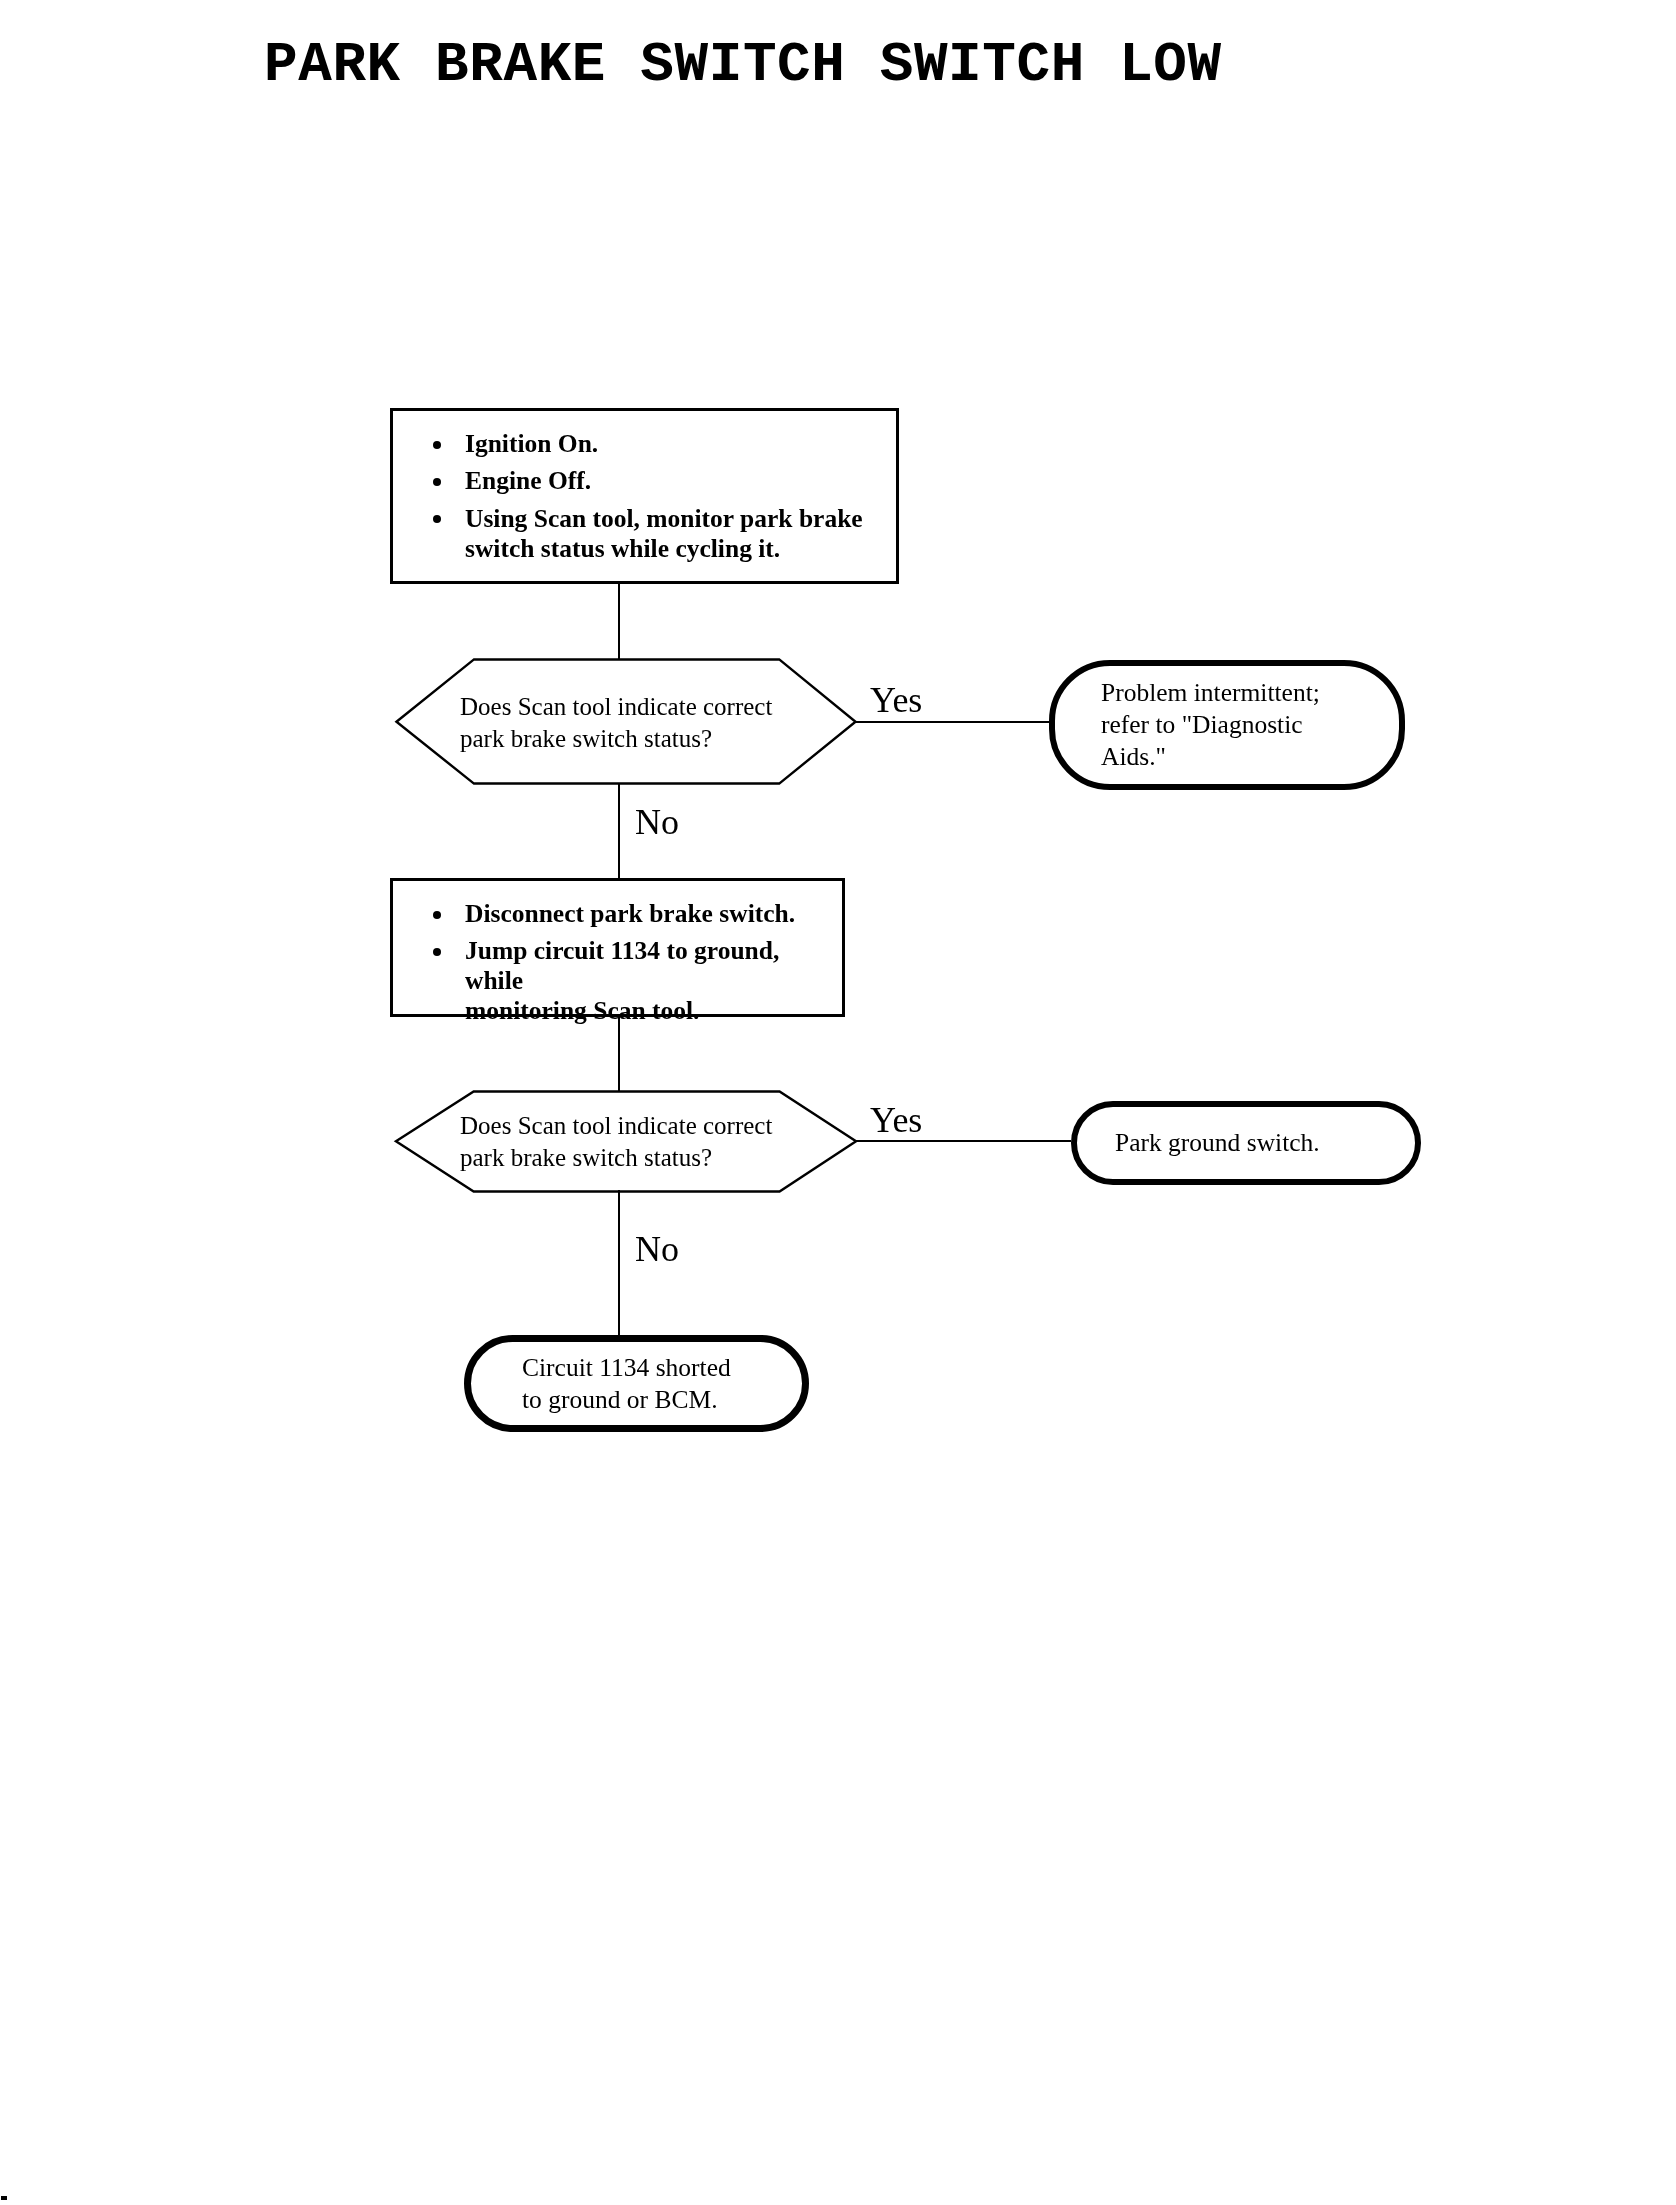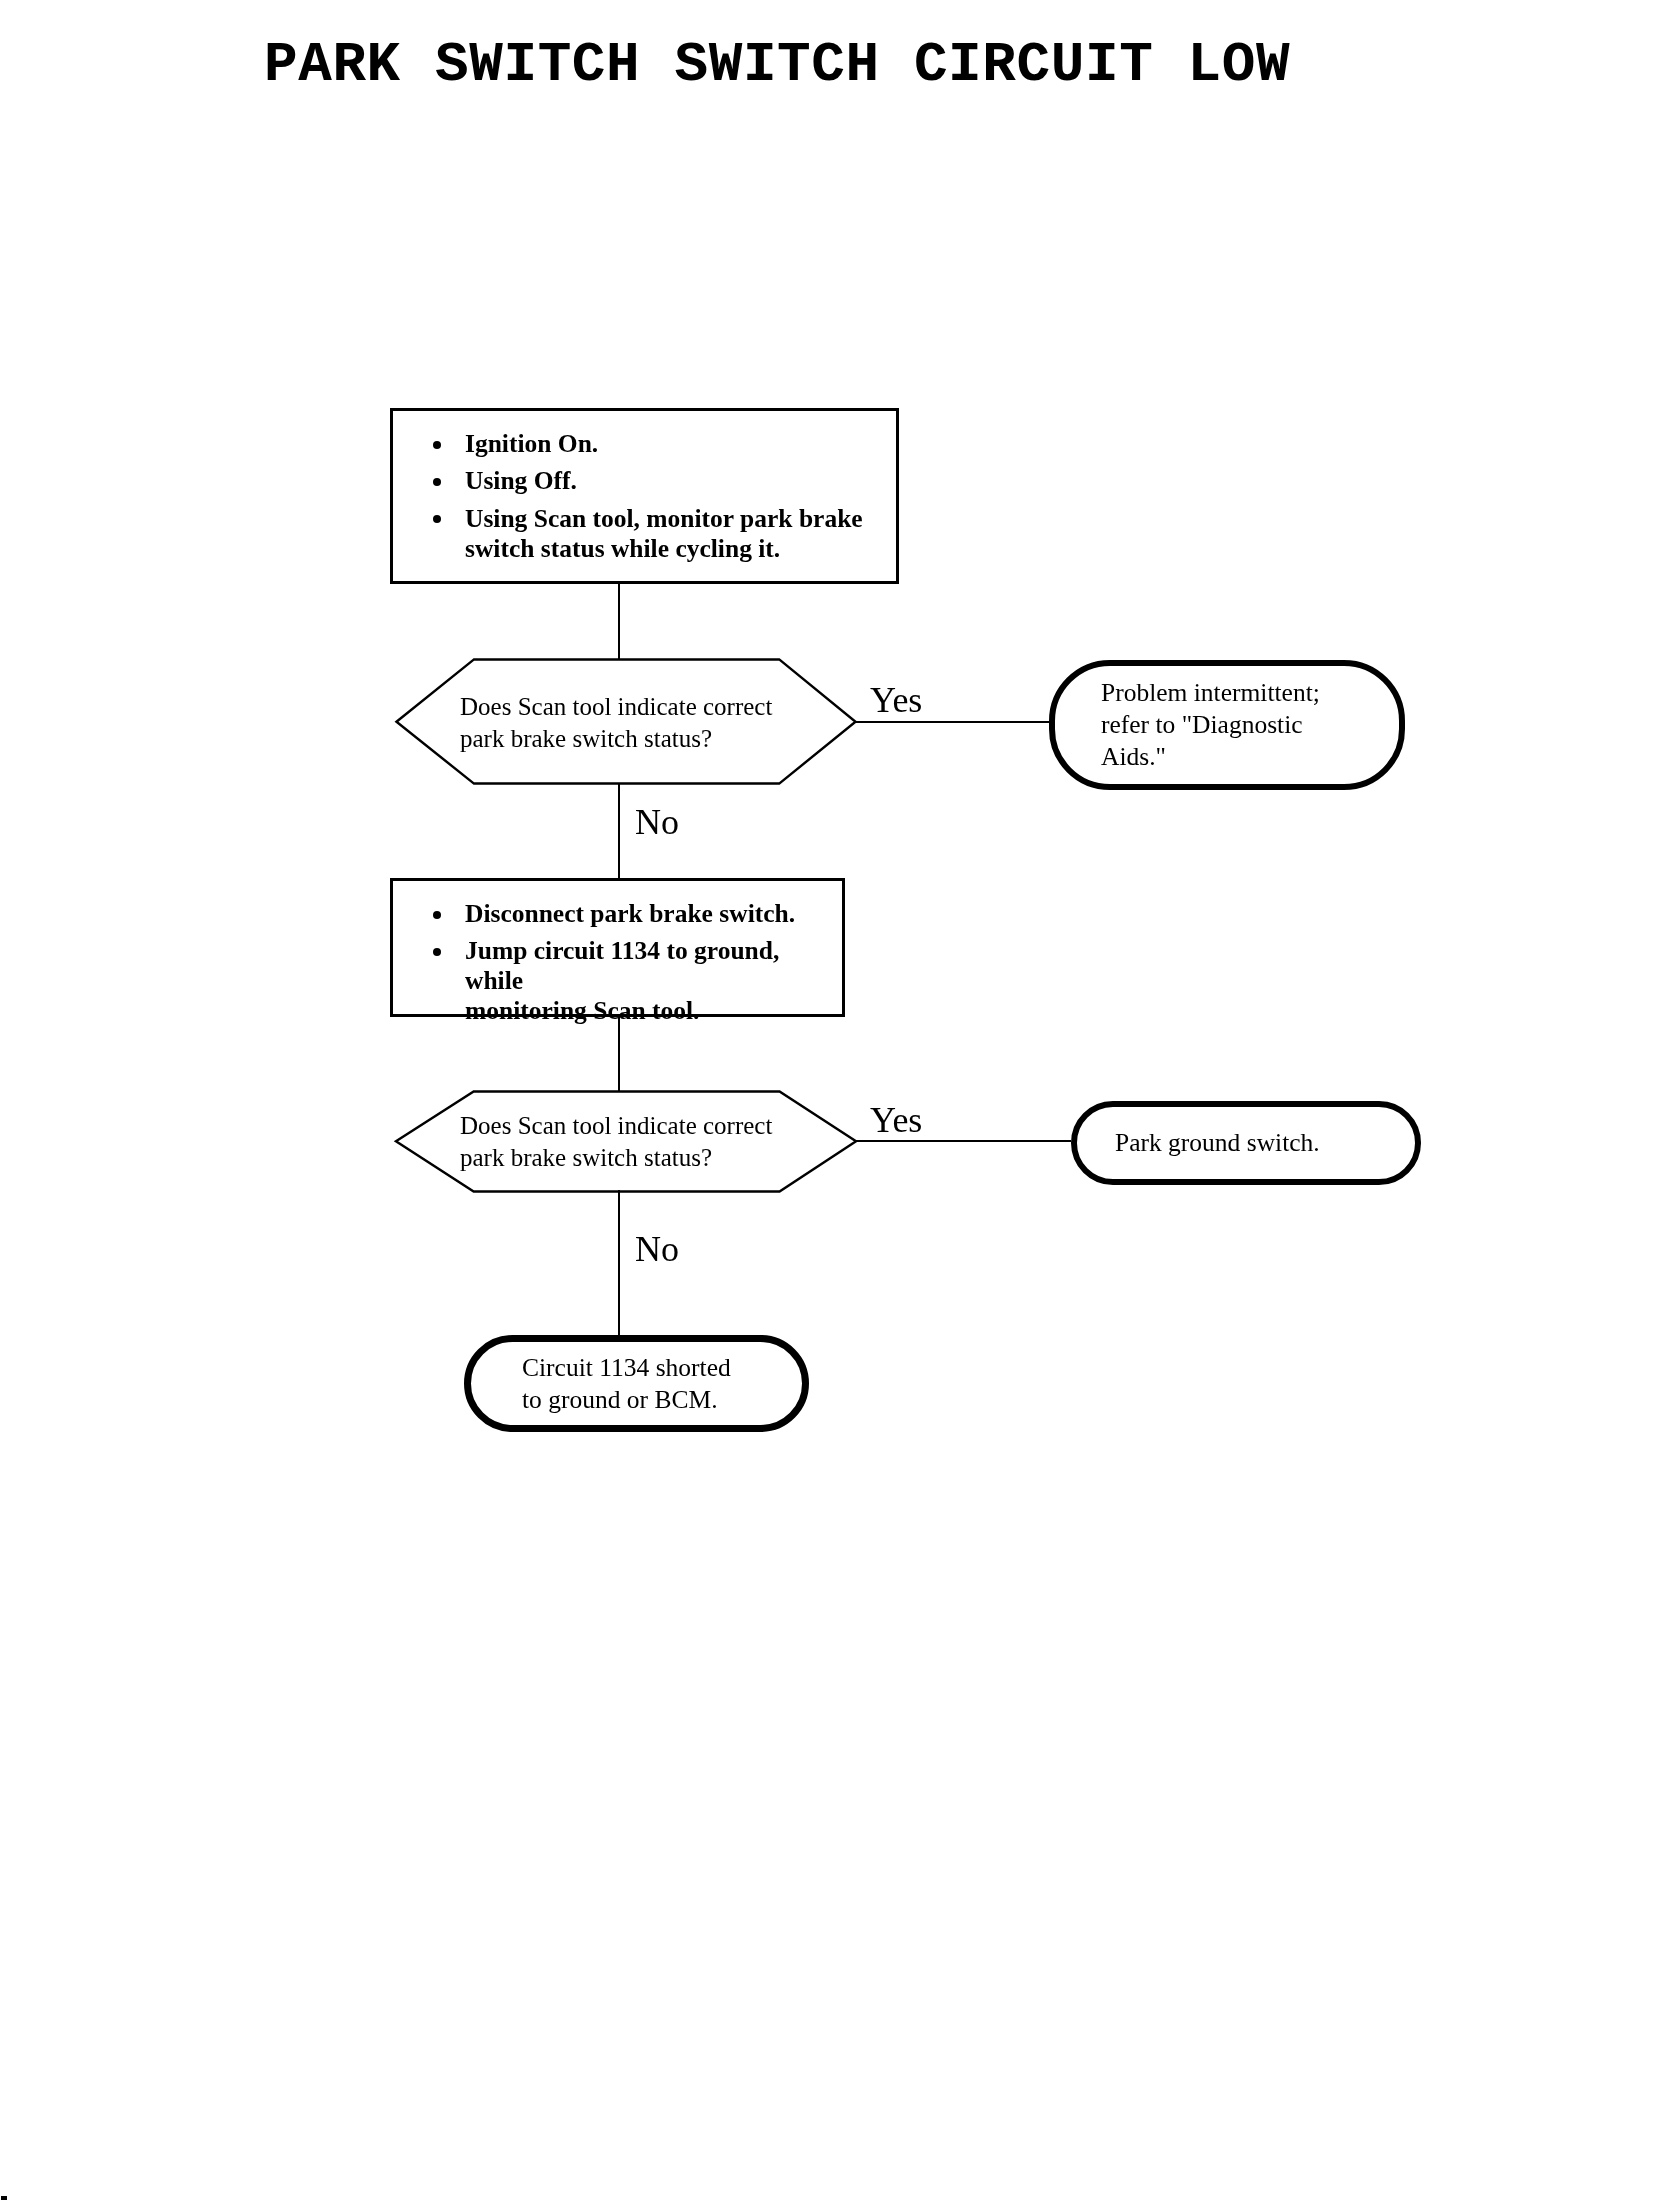--- a/index.html
+++ b/index.html
@@ -67,33 +67,33 @@
   #no1{left:635px;top:806px;}
   #yes2{left:870px;top:1104px;}
   #no2{left:635px;top:1233px;}
   #artifact{position:absolute;left:1.2px;top:2196px;width:6px;height:4.3px;background:#000000;}
 </style>
 </head>
 <body>
 
 <div class="page">
 
-  <div class="title">PARK SWITCH SWITCH CIRCUIT LOW</div>
+  <div class="title">PARK BRAKE SWITCH SWITCH LOW</div>
 
   <div class="process" id="box1">
     <div class="bullet">
       <span class="dot"></span>
       <div class="btxt">
         <span class="line">Ignition On.</span>
       </div>
     </div>
     <div class="bullet">
       <span class="dot"></span>
       <div class="btxt">
-        <span class="line">Using Off.</span>
+        <span class="line">Engine Off.</span>
       </div>
     </div>
     <div class="bullet">
       <span class="dot"></span>
       <div class="btxt">
         <span class="line">Using Scan tool, monitor park brake</span>
         <span class="line">switch status while cycling it.</span>
       </div>
     </div>
   </div>

